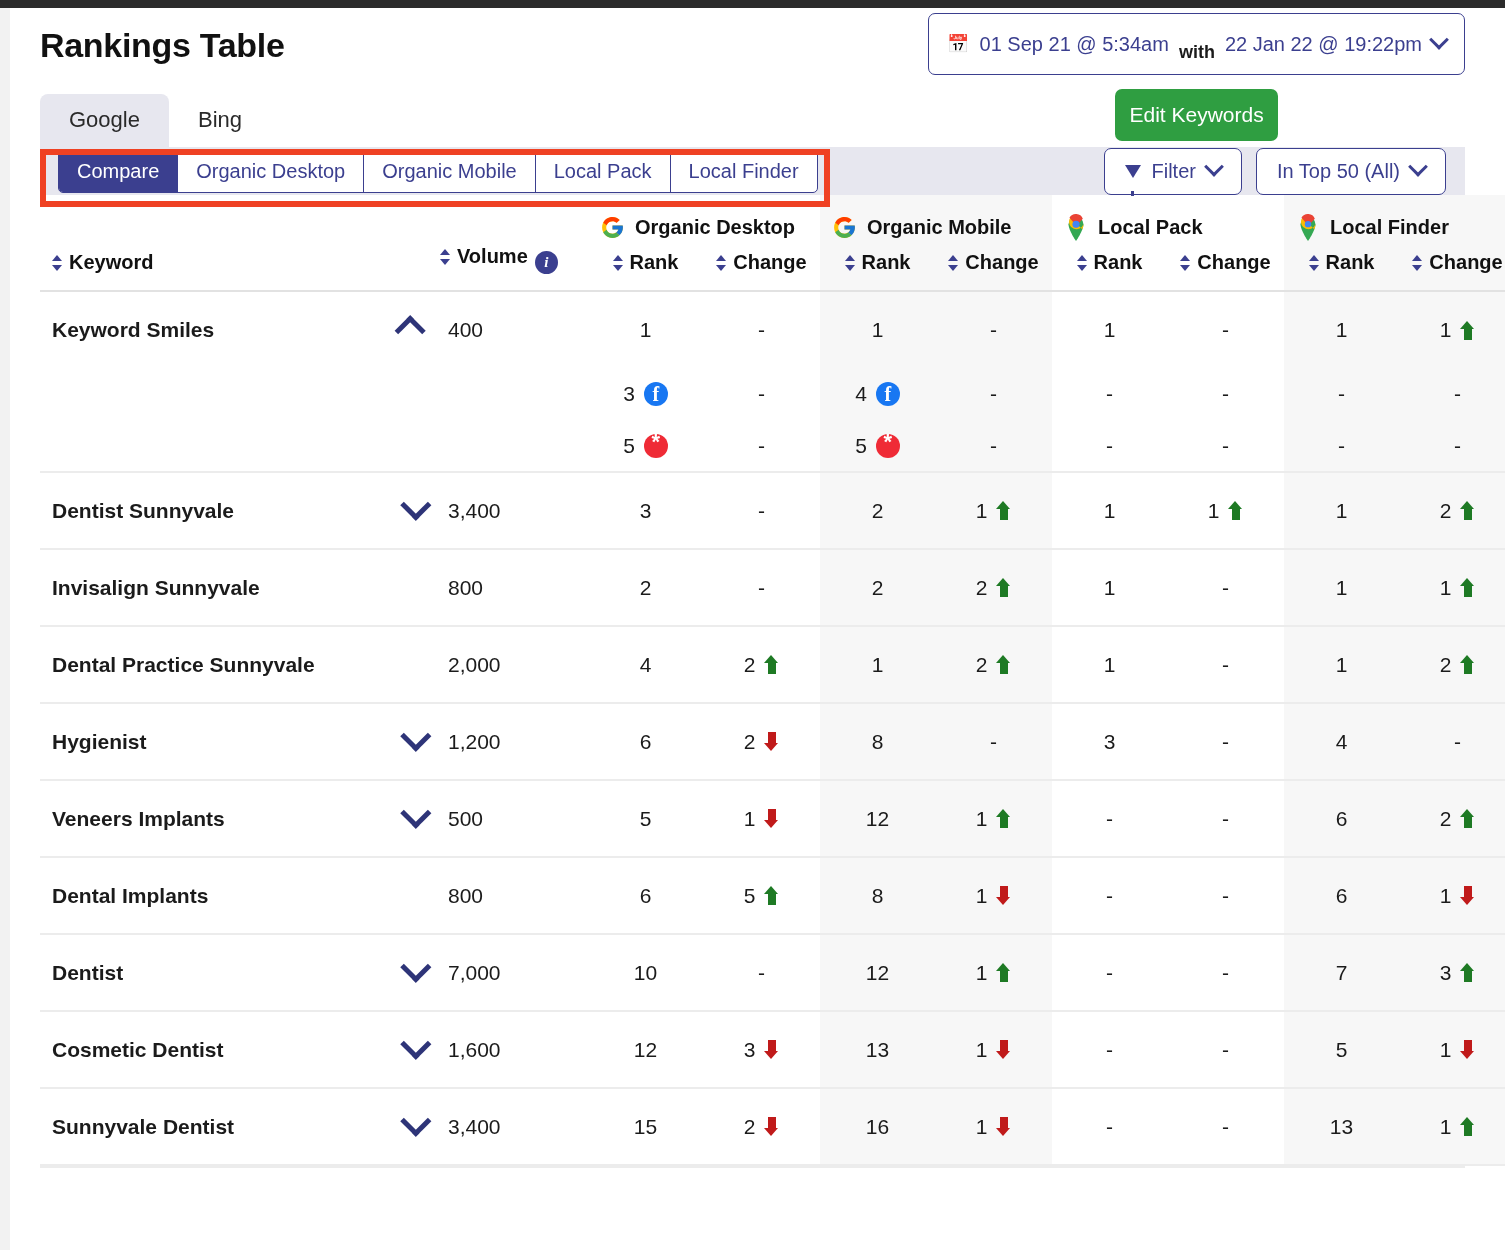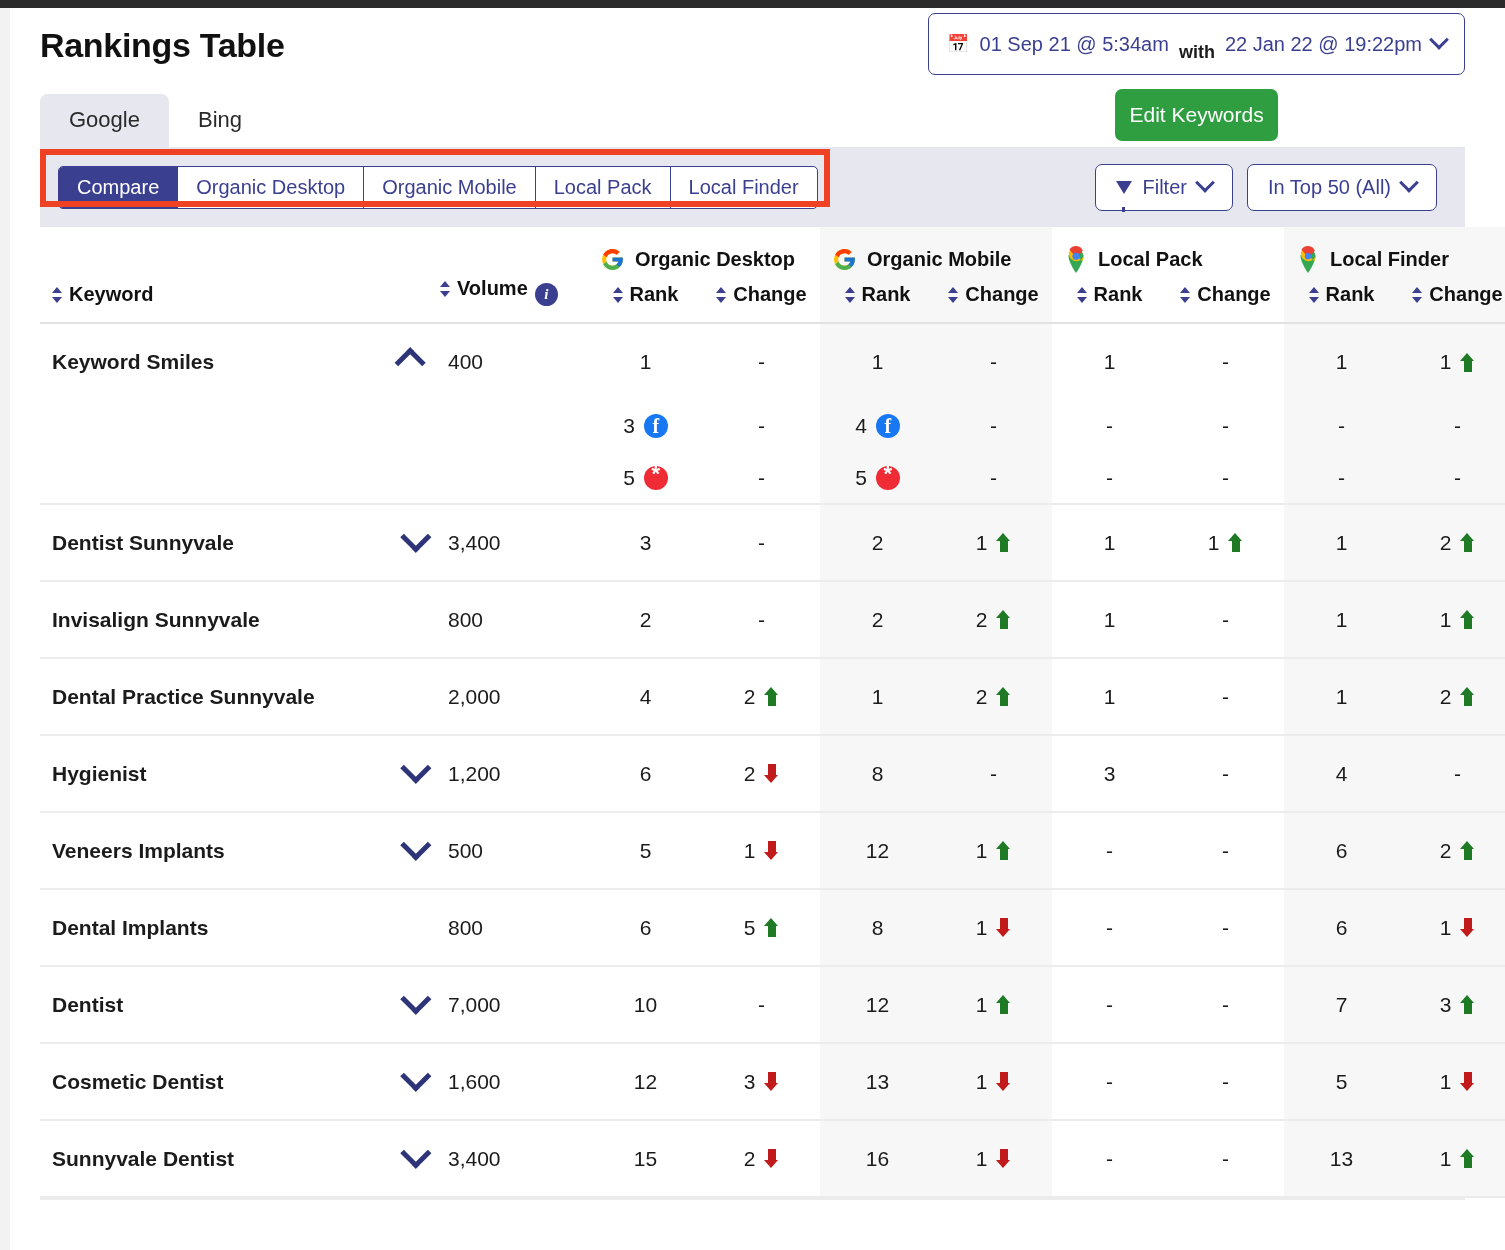--- a/index.html
+++ b/index.html
@@ -41,32 +41,32 @@
              cursor:pointer; }
   .datebox .with { color:#1b1b1b; font-weight:bold; font-size:18px;margin-top:17px; }
   .cal { font-size:18px; color:#3b3f8f; line-height:1; }
   .chev { display:inline-block; width:14px; height:14px; border-right:3px solid #3b3f8f;
           border-bottom:3px solid #3b3f8f; transform:rotate(45deg) translate(-3px,-3px); }
   .btn-green { background:#2f9e41; color:#fff; font-size:21px; border:none;
                border-radius:7px; padding:14px 14px; cursor:pointer;
                font-family:"Liberation Sans", sans-serif; }
 
   
-  .subbar { margin:0 40px; background:#e7e7ef; height:80px; display:flex;
+  .subbar { margin:0 40px; background:#e7e7ef; height:48px; display:flex;
             align-items:center; justify-content:space-between; padding:0 12px;
             position:relative; }
   .segwrap { display:flex; border:1.5px solid #3b3f8f; border-radius:5px; overflow:hidden;
              background:#fff; margin-left:6px; }
   .seg { font-size:20px; padding:9px 18px; color:#3b3f8f; cursor:pointer;
          border-right:1.5px solid #3b3f8f; white-space:nowrap; }
   .seg:last-child { border-right:none; }
   .seg.active { background:#3b3f8f; color:#fff; }
   .redbox { position:absolute; left:0px; top:2px; width:790px; height:58px;
             border:6px solid #ef4123; pointer-events:none; }
-  .rightctrls { display:flex; gap:14px; align-items:center; margin-right:16px; }
+  .rightctrls { display:flex; gap:14px; align-items:center; margin-right:7px; }
   .ctlbtn { display:flex; align-items:center; gap:11px; border:1.5px solid #3b3f8f;
             border-radius:7px; background:#fff; color:#3b3f8f; font-size:20px;
             padding:11px 20px; cursor:pointer; }
   .funnel { width:0;height:0;border-left:8px solid transparent;border-right:8px solid transparent;
             border-top:13px solid #3b3f8f; position:relative; }
   .funnel:after{content:"";position:absolute;left:-1.5px;top:13px;width:3px;height:5px;background:#3b3f8f;}
 
   
   table.rk { width:1425px; margin:0 40px; border-collapse:collapse; table-layout:fixed; }
   table.rk col.c-kw    { width:345px; }

